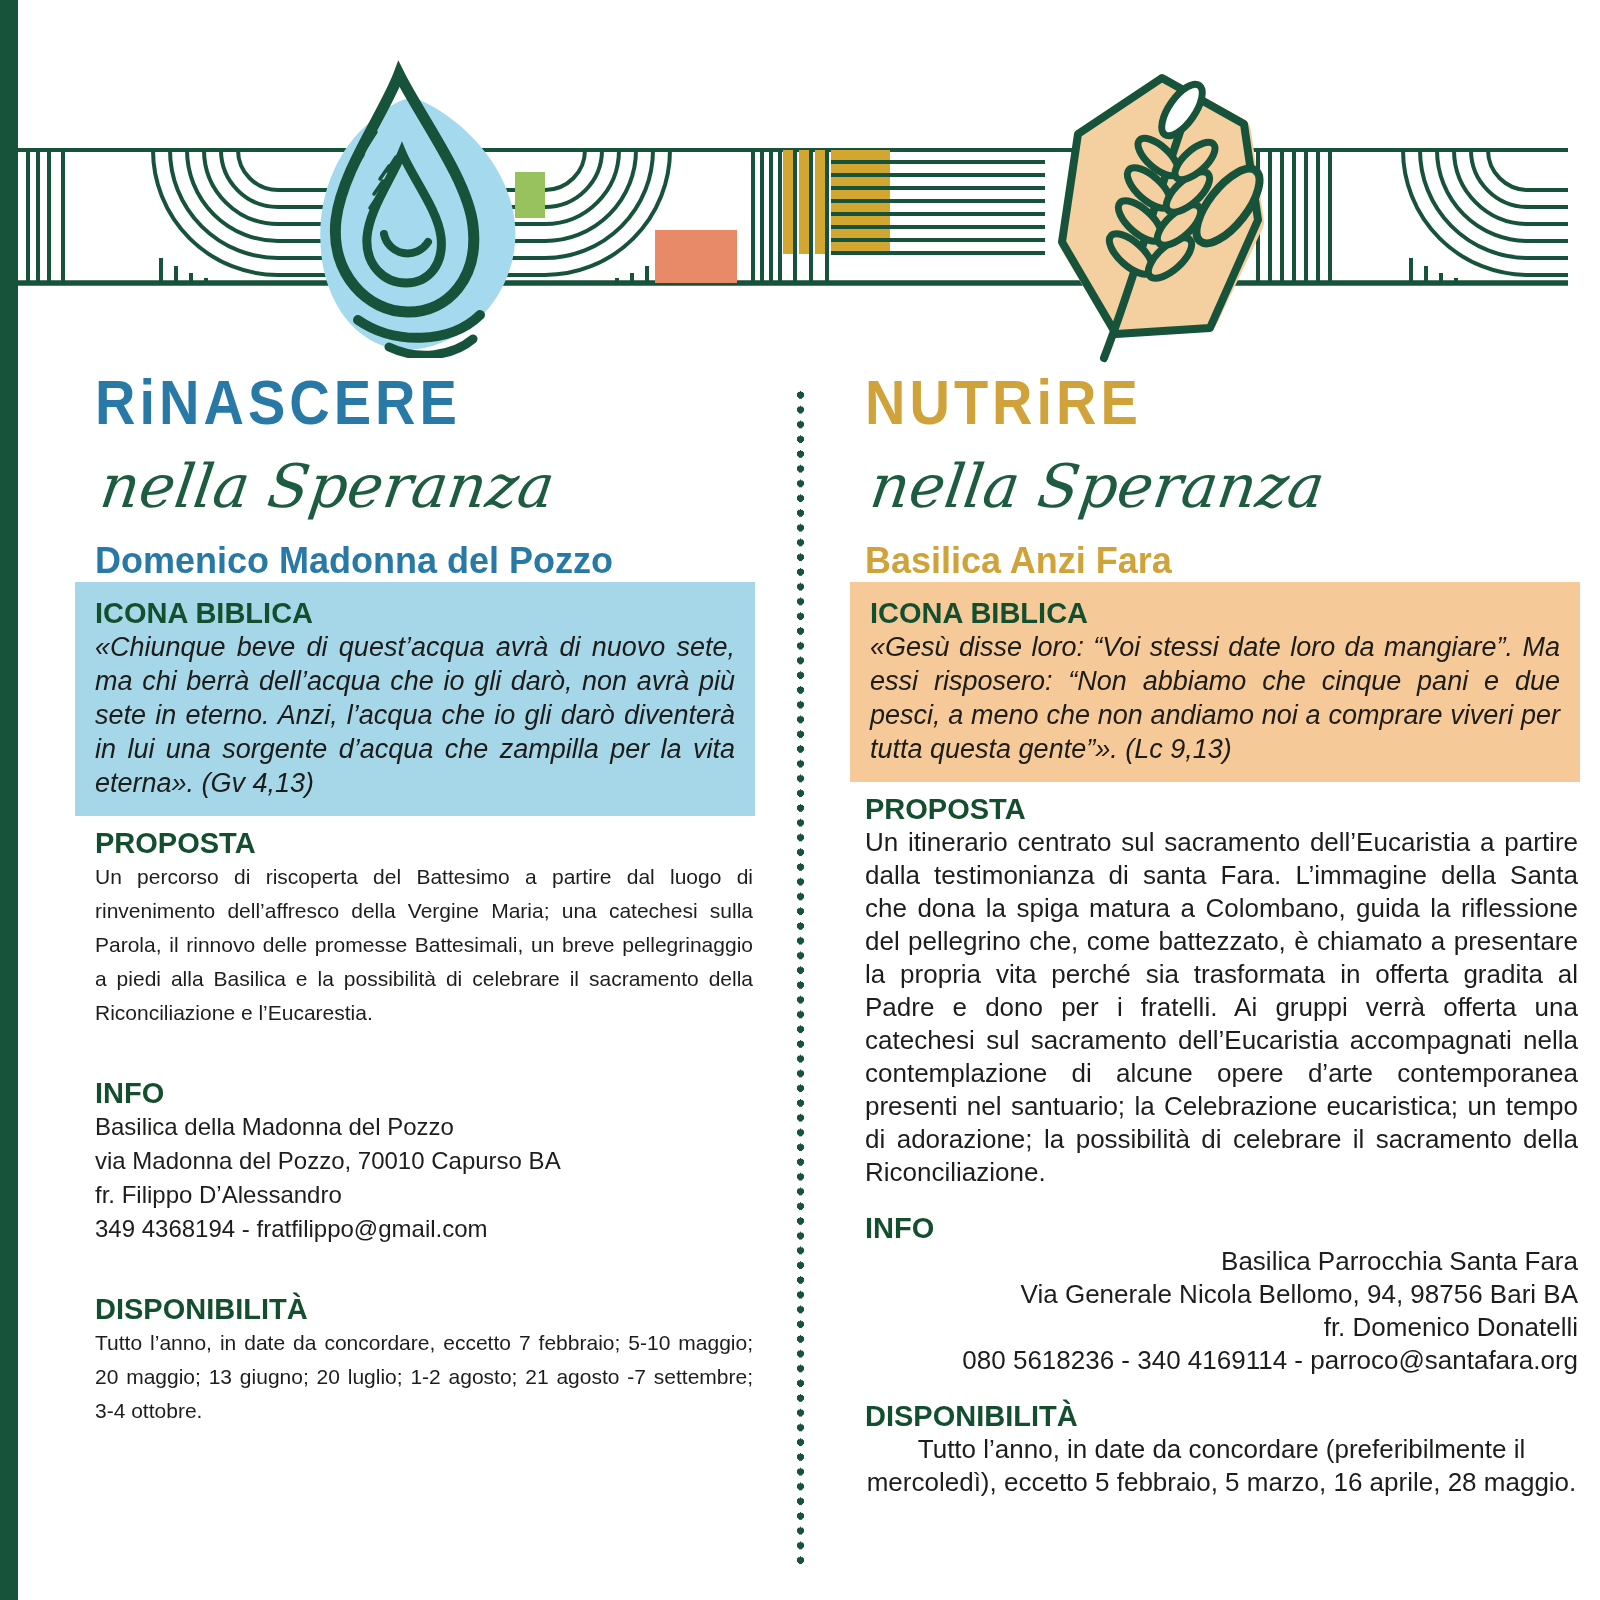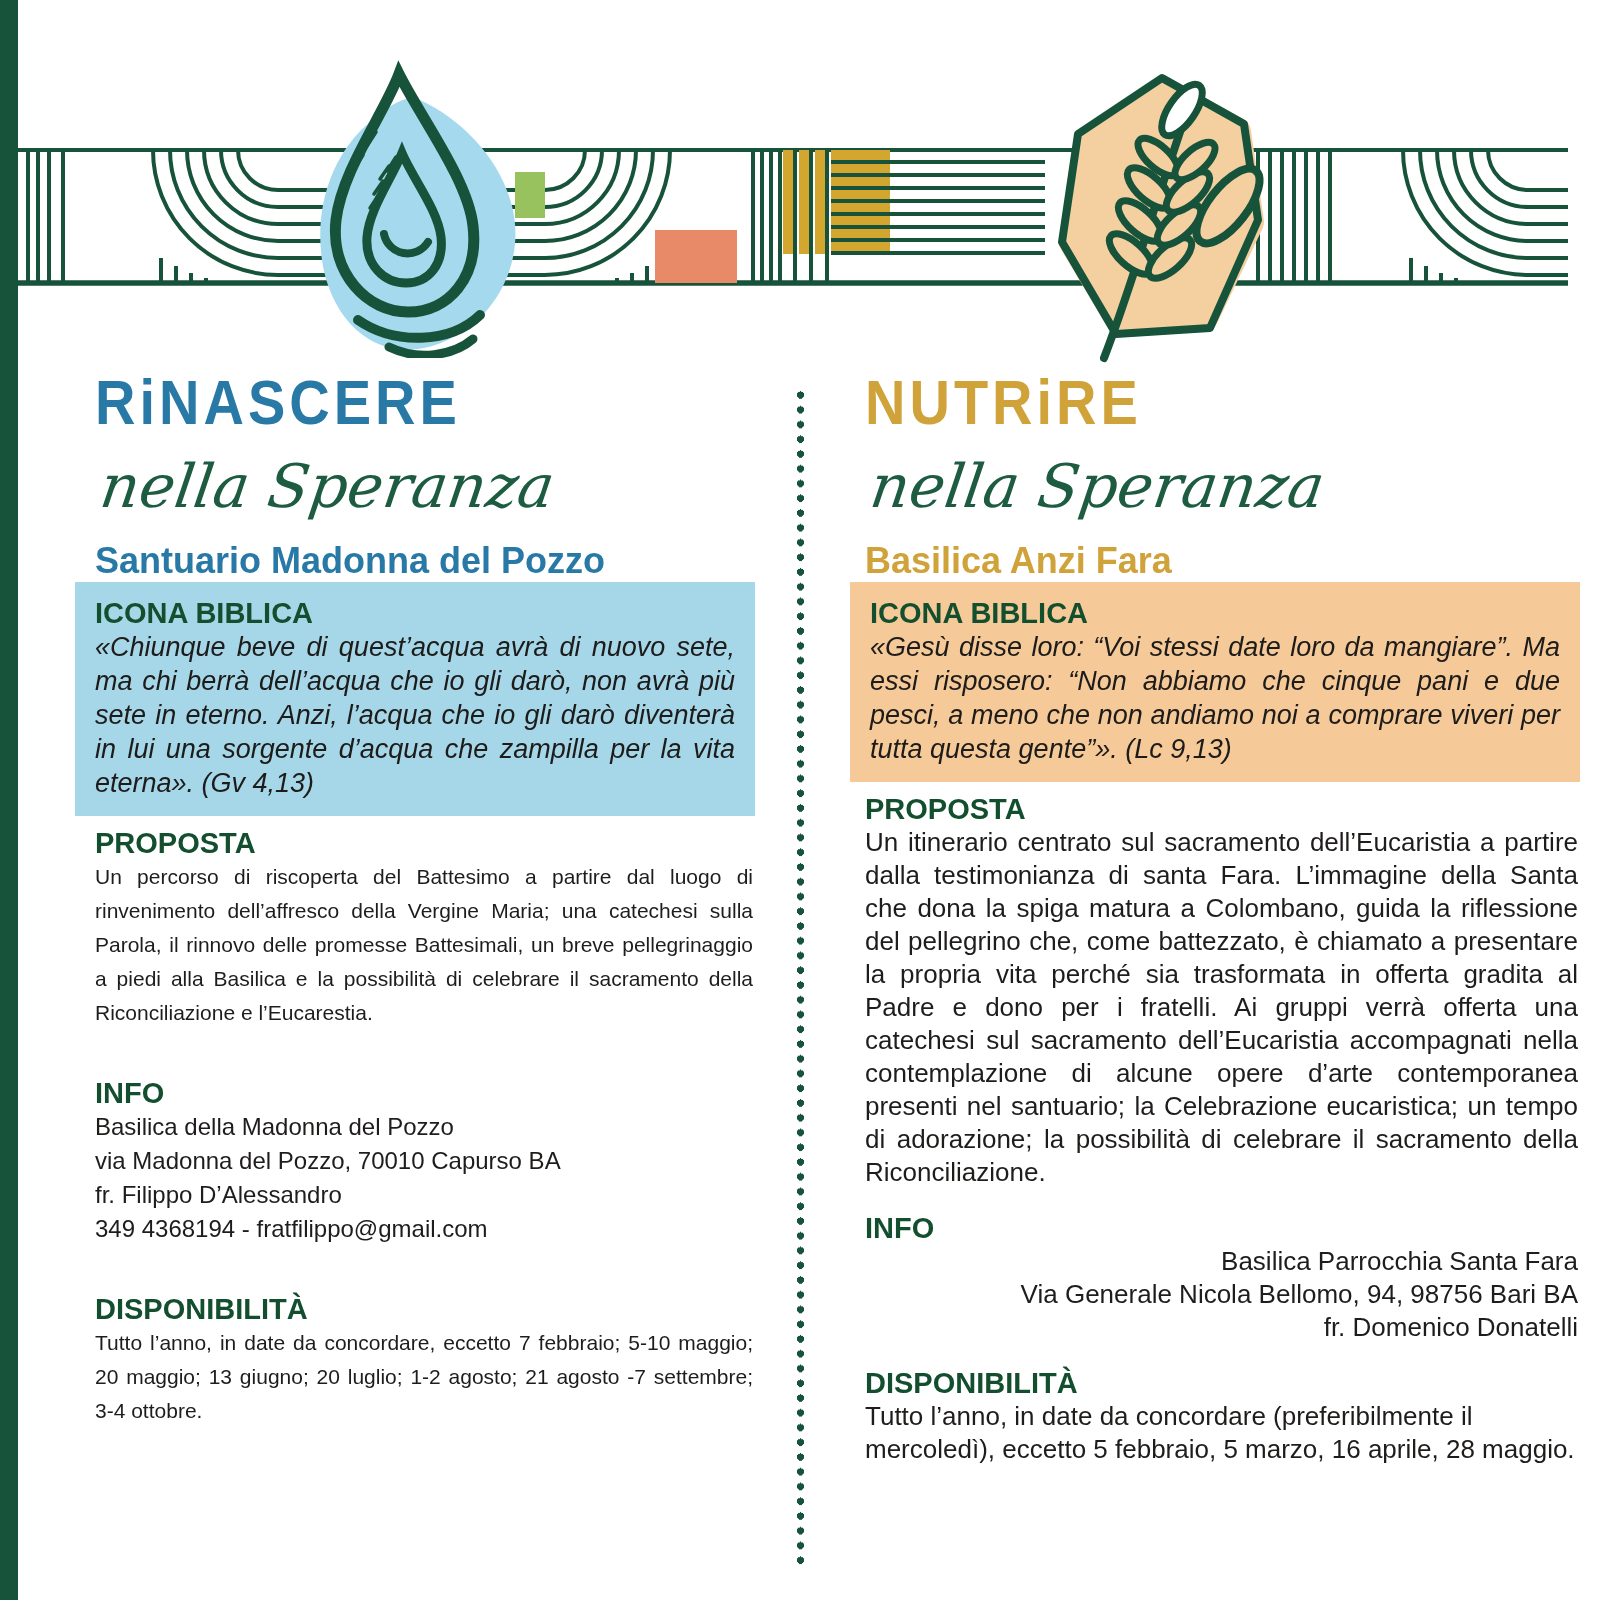--- a/index.html
+++ b/index.html
@@ -41,21 +41,21 @@
   .box-peach{background:#F6CA98;}
   .sec-label{color:#134F2E;font-weight:bold;font-size:29px;line-height:34px;}
   .icona-quote{font-style:italic;font-size:27px;line-height:34px;text-align:justify;color:#1d1c1a;}
   .section{margin-top:46px;}
   .col-right .section{margin-top:22px;}
   .section.first{margin-top:10px;}
   .body-text{font-size:21px;line-height:34px;text-align:justify;}
   .col-right .body-text{font-size:26px;line-height:33px;}
   .info-line{font-size:24px;line-height:34px;}
   .col-right .info-line{font-size:26px;line-height:33px;text-align:right;}
-  .no-justify{text-align:left;}
+  .no-justify{text-align:center;}
   svg{display:block;}
 </style>
 </head>
 <body>
 
 <div class="edge-bar"></div>
 
 <svg class="band" viewBox="0 0 1550 141" width="1550" height="141">
   <g stroke="#17533A" stroke-width="4" fill="none">
     <path d="M0 4 H1550"></path>
@@ -128,21 +128,21 @@
     <ellipse cx="163" cy="103" rx="25" ry="11" transform="rotate(-42 163 103)"></ellipse>
   </g>
   <ellipse cx="150" cy="52" rx="30" ry="13" transform="rotate(-55 150 52)" fill="#FFFFFF" stroke="#17533A" stroke-width="7"></ellipse>
 </svg>
 
 <div class="divider-dots"></div>
 
 <div class="col col-left">
   <div class="pad-l title-main">RiNASCERE</div>
   <div class="pad-l title-script">nella Speranza</div>
-  <div class="pad-l subtitle">Santuario Madonna del Pozzo</div>
+  <div class="pad-l subtitle">Domenico Madonna del Pozzo</div>
 
   <div class="icona-box box-blue">
     <div class="sec-label">ICONA BIBLICA</div>
     <div class="icona-quote">«Chiunque beve di quest’acqua avrà di nuovo sete, ma chi berrà dell’acqua che io gli darò, non avrà più sete in eterno. Anzi, l’acqua che io gli darò diventerà in lui una sorgente d’acqua che zampilla per la vita eterna». (Gv 4,13)</div>
   </div>
 
   <div class="pad-l section first">
     <div class="sec-label">PROPOSTA</div>
     <div class="body-text">Un percorso di riscoperta del Battesimo a partire dal luogo di rinvenimento dell’affresco della Vergine Maria; una catechesi sulla Parola, il rinnovo delle promesse Battesimali, un breve pellegrinaggio a piedi alla Basilica e la possibilità di celebrare il sacramento della Riconciliazione e l’Eucarestia.</div>
   </div>
@@ -174,19 +174,20 @@
   <div class="pad-r section first">
     <div class="sec-label">PROPOSTA</div>
     <div class="body-text">Un itinerario centrato sul sacramento dell’Eucaristia a partire dalla testimonianza di santa Fara. L’immagine della Santa che dona la spiga matura a Colombano, guida la riflessione del pellegrino che, come battezzato, è chiamato a presentare la propria vita perché sia trasformata in offerta gradita al Padre e dono per i fratelli. Ai gruppi verrà offerta una catechesi sul sacramento dell’Eucaristia accompagnati nella contemplazione di alcune opere d’arte contemporanea presenti nel santuario; la Celebrazione eucaristica; un tempo di adorazione; la possibilità di celebrare il sacramento della Riconciliazione.</div>
   </div>
 
   <div class="pad-r section">
     <div class="sec-label">INFO</div>
     <div class="info-line">Basilica Parrocchia Santa Fara</div>
     <div class="info-line">Via Generale Nicola Bellomo, 94, 98756 Bari BA</div>
     <div class="info-line">fr. Domenico Donatelli</div>
+    <div class="info-line">080 5618236 - 340 4169114 - parroco@santafara.org</div>
   </div>
 
   <div class="pad-r section">
     <div class="sec-label">DISPONIBILITÀ</div>
     <div class="body-text no-justify">Tutto l’anno, in date da concordare (preferibilmente il mercoledì), eccetto 5 febbraio, 5 marzo, 16 aprile, 28 maggio.</div>
   </div>
 </div>
 
 </body></html>

